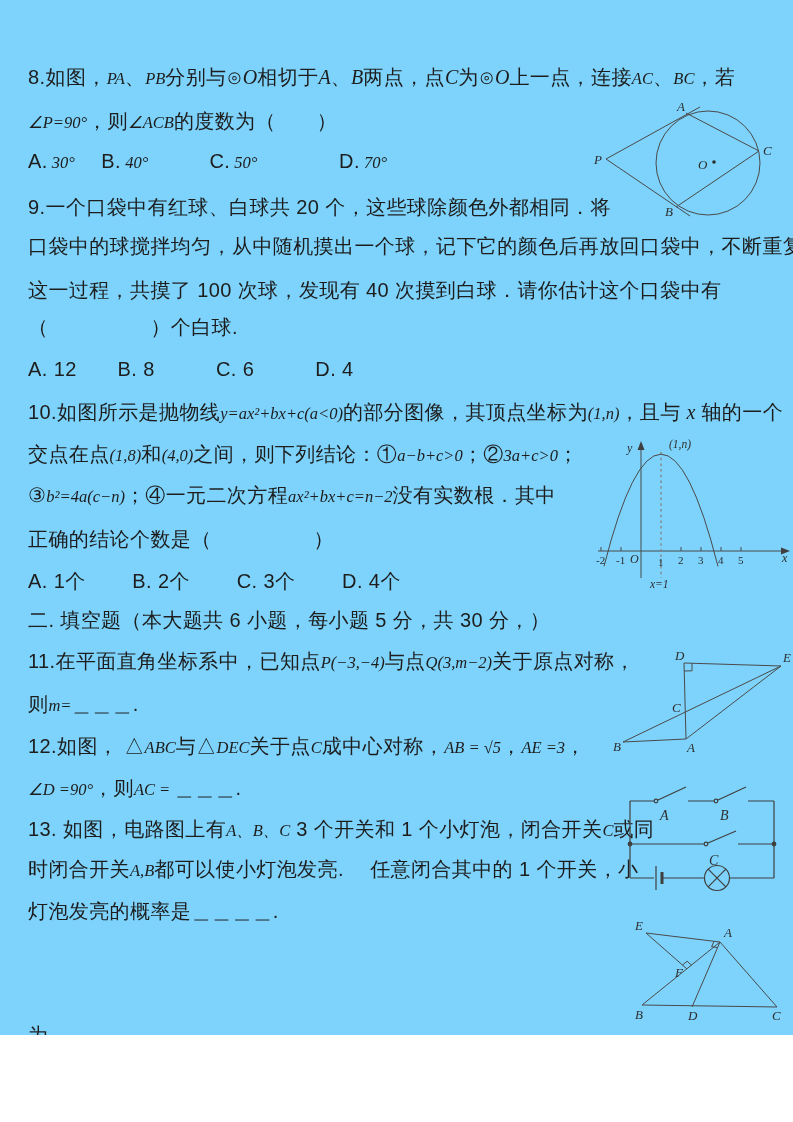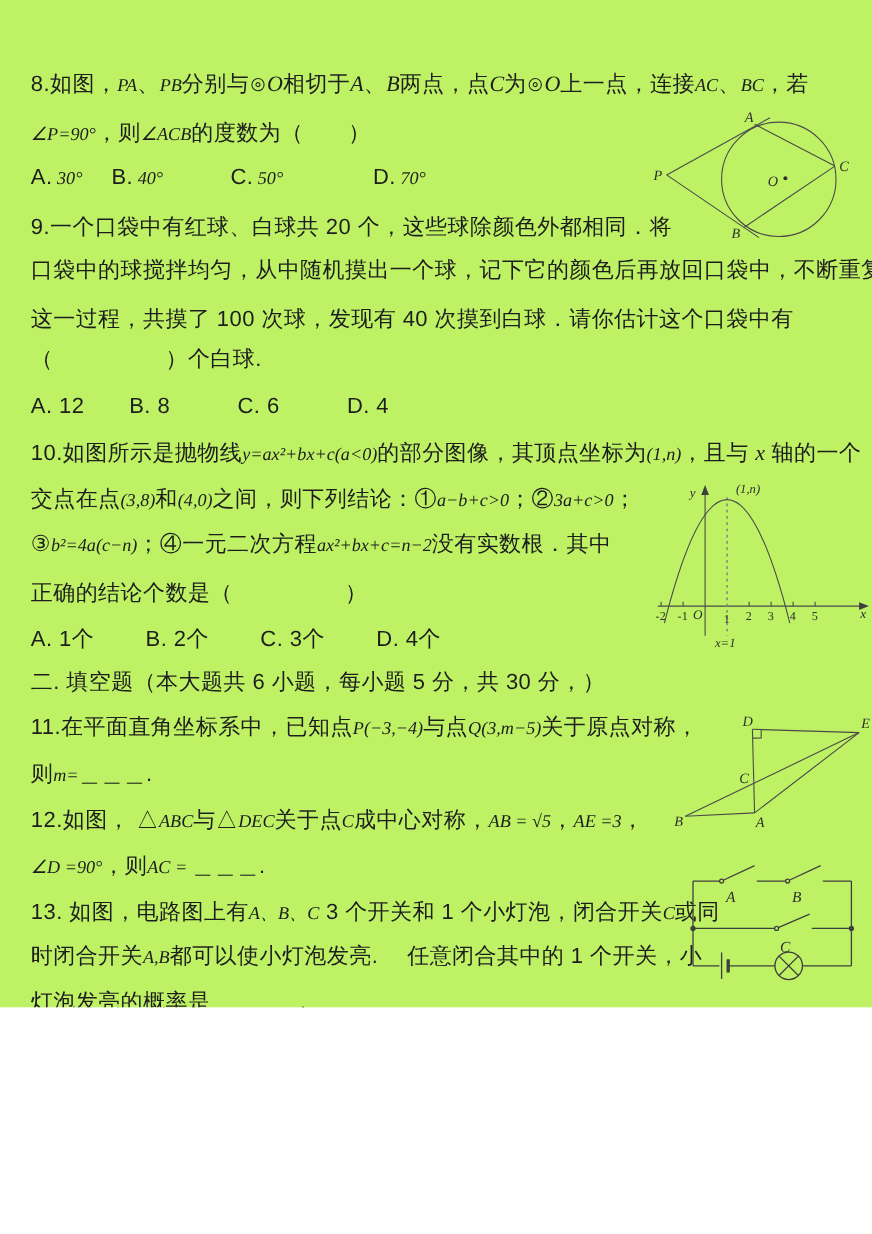--- a/index.html
+++ b/index.html
@@ -1,16 +1,16 @@
 <!DOCTYPE html>
 <html><head>
 <meta charset="utf-8">
 <style>
   html,body{margin:0;padding:0;background:#ffffff;}
-  .doc{position:relative;width:793px;height:916px;background:#bef264;overflow:hidden;
+  .doc{position:relative;width:793px;height:1035px;background:#7dd3fc;overflow:hidden;
        font-family:"Liberation Sans",sans-serif;color:#1d1d1d;text-align:center;}
   .tl{position:absolute;left:28px;white-space:pre;font-size:20px;letter-spacing:.4px;line-height:26px;}
   .tl .m{font-family:"Liberation Serif",serif;font-style:italic;font-size:16.5px;letter-spacing:0;}
   .tl .M{font-family:"Liberation Serif",serif;font-style:italic;font-size:20px;letter-spacing:0;}
   .fig{position:absolute;}
   .fig svg{display:block;}
   .fig text{font-family:"Liberation Serif",serif;font-style:italic;fill:#2e2e2e;font-size:13px;}
   .fig text.num{font-style:normal;font-size:11px;}
   .stroke{stroke:#3f3f3f;stroke-width:1.2;fill:none;}
   .thin{stroke:#4a4a4a;stroke-width:1;fill:none;}
@@ -22,26 +22,26 @@
 
   <div class="tl" style="top:64px"><span>8.如图，</span><span class="m">PA</span><span>、</span><span class="m">PB</span><span>分别与⊙</span><span class="M">O</span><span>相切于</span><span class="M">A</span><span>、</span><span class="M">B</span><span>两点，点</span><span class="M">C</span><span>为⊙</span><span class="M">O</span><span>上一点，连接</span><span class="m">AC</span><span>、</span><span class="m">BC</span><span>，若</span></div>
   <div class="tl" style="top:108px"><span class="m">∠P=90°</span><span>，则</span><span class="m">∠ACB</span><span>的度数为（　　）</span></div>
   <div class="tl" style="top:148px"><span>A.</span><span class="m"> 30°</span><span>　 B.</span><span class="m"> 40°</span><span>　　　C.</span><span class="m"> 50°</span><span>　　　　D.</span><span class="m"> 70°</span></div>
   <div class="tl" style="top:194px"><span>9.一个口袋中有红球、白球共 20 个，这些球除颜色外都相同．将</span></div>
   <div class="tl" style="top:233px"><span>口袋中的球搅拌均匀，从中随机摸出一个球，记下它的颜色后再放回口袋中，不断重复</span></div>
   <div class="tl" style="top:277px"><span>这一过程，共摸了 100 次球，发现有 40 次摸到白球．请你估计这个口袋中有</span></div>
   <div class="tl" style="top:314px"><span>（　　　　　）个白球.</span></div>
   <div class="tl" style="top:356px"><span>A. 12　　B. 8　　　C. 6　　　D. 4</span></div>
   <div class="tl" style="top:399px"><span>10.如图所示是抛物线</span><span class="m">y=ax²+bx+c(a&lt;0)</span><span>的部分图像，其顶点坐标为</span><span class="m">(1,n)</span><span>，且与 </span><span class="M">x</span><span> 轴的一个</span></div>
-  <div class="tl" style="top:441px"><span>交点在点</span><span class="m">(3,8)</span><span>和</span><span class="m">(4,0)</span><span>之间，则下列结论：①</span><span class="m">a−b+c&gt;0</span><span>；②</span><span class="m">3a+c&gt;0</span><span>；</span></div>
+  <div class="tl" style="top:441px"><span>交点在点</span><span class="m">(1,8)</span><span>和</span><span class="m">(4,0)</span><span>之间，则下列结论：①</span><span class="m">a−b+c&gt;0</span><span>；②</span><span class="m">3a+c&gt;0</span><span>；</span></div>
   <div class="tl" style="top:482px"><span>③</span><span class="m">b²=4a(c−n)</span><span>；④一元二次方程</span><span class="m">ax²+bx+c=n−2</span><span>没有实数根．其中</span></div>
   <div class="tl" style="top:526px"><span>正确的结论个数是（　　　　　）</span></div>
   <div class="tl" style="top:568px"><span>A. 1个　　 B. 2个　　 C. 3个　　 D. 4个</span></div>
   <div class="tl" style="top:607px"><span>二. 填空题（本大题共 6 小题，每小题 5 分，共 30 分，）</span></div>
-  <div class="tl" style="top:648px"><span>11.在平面直角坐标系中，已知点</span><span class="m">P(−3,−4)</span><span>与点</span><span class="m">Q(3,m−5)</span><span>关于原点对称，</span></div>
+  <div class="tl" style="top:648px"><span>11.在平面直角坐标系中，已知点</span><span class="m">P(−3,−4)</span><span>与点</span><span class="m">Q(3,m−2)</span><span>关于原点对称，</span></div>
   <div class="tl" style="top:691px"><span>则</span><span class="m">m=</span><span>＿＿＿.</span></div>
   <div class="tl" style="top:733px"><span>12.如图， △</span><span class="m">ABC</span><span>与△</span><span class="m">DEC</span><span>关于点</span><span class="m">C</span><span>成中心对称，</span><span class="m">AB = √5</span><span>，</span><span class="m">AE =3</span><span>，</span></div>
   <div class="tl" style="top:775px"><span class="m">∠D =90°</span><span>，则</span><span class="m">AC = </span><span>＿＿＿.</span></div>
   <div class="tl" style="top:816px"><span>13. 如图，电路图上有</span><span class="m">A、B、C</span><span> 3 个开关和 1 个小灯泡，闭合开关</span><span class="m">C</span><span>或同</span></div>
   <div class="tl" style="top:856px"><span>时闭合开关</span><span class="m">A,B</span><span>都可以使小灯泡发亮.　 任意闭合其中的 1 个开关，小</span></div>
   <div class="tl" style="top:898px"><span>灯泡发亮的概率是＿＿＿＿.</span></div>
   <div class="tl" style="top:1022px"><span>为＿＿＿＿＿.</span></div>
 
   <div class="fig" style="left:588px;top:99px;width:205px;height:118px">
     <svg width="205" height="118" viewBox="0 0 205 118">

